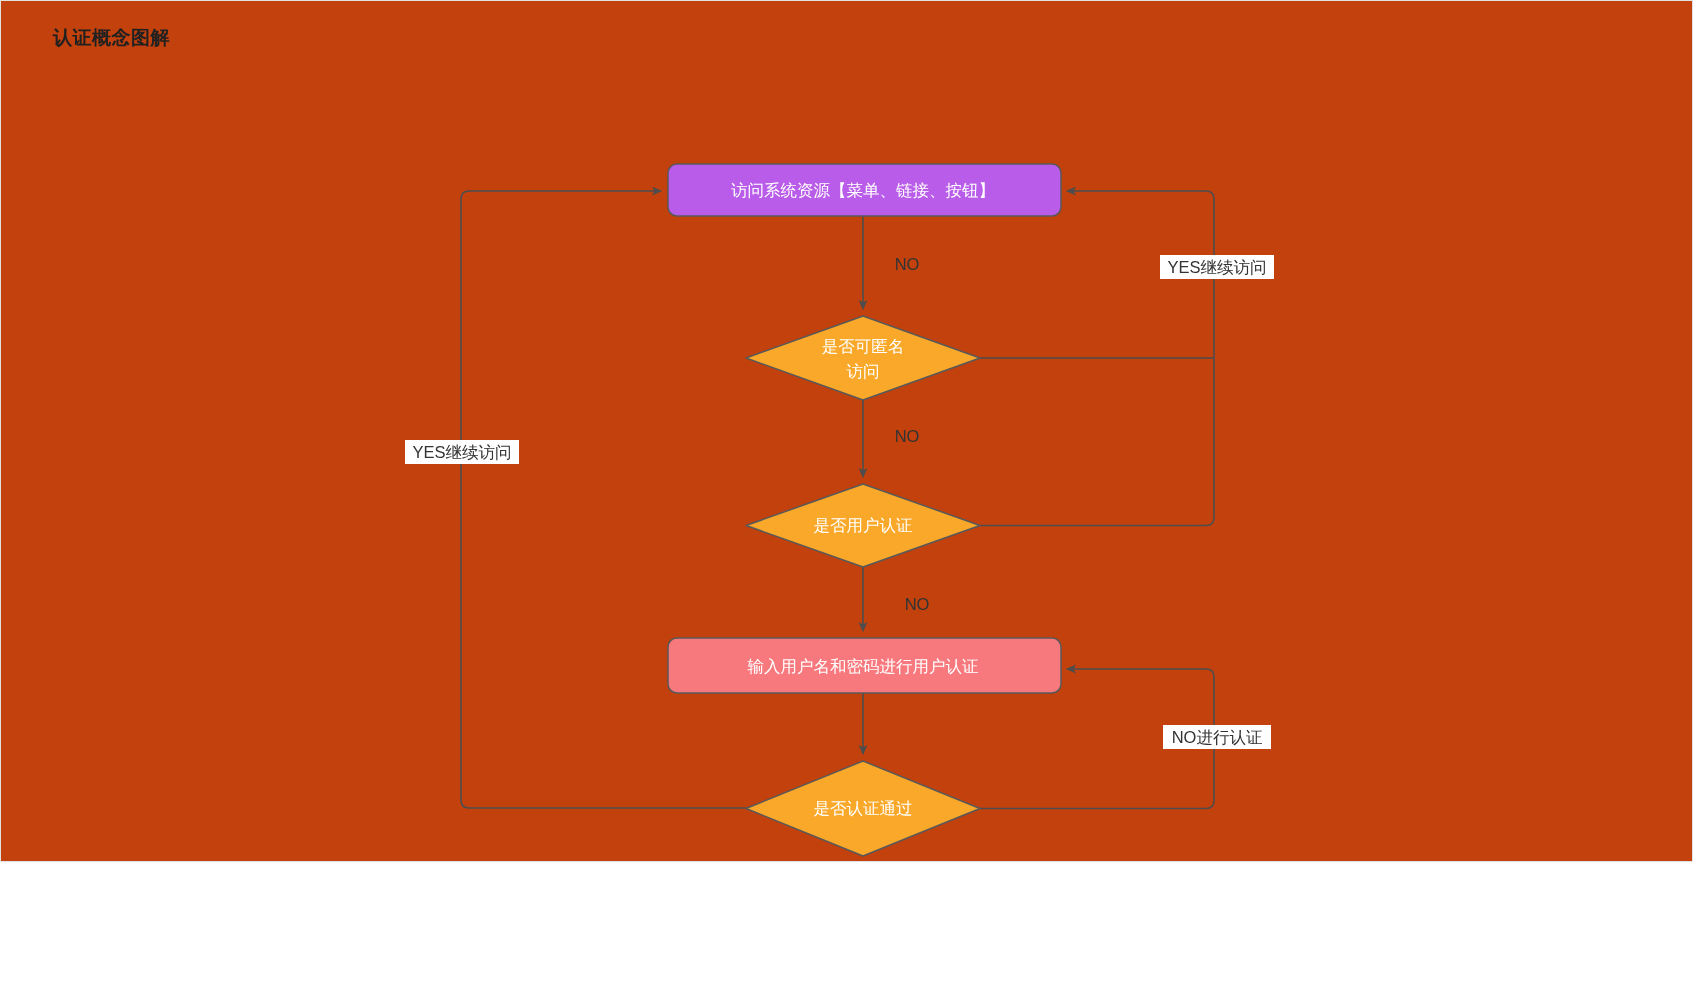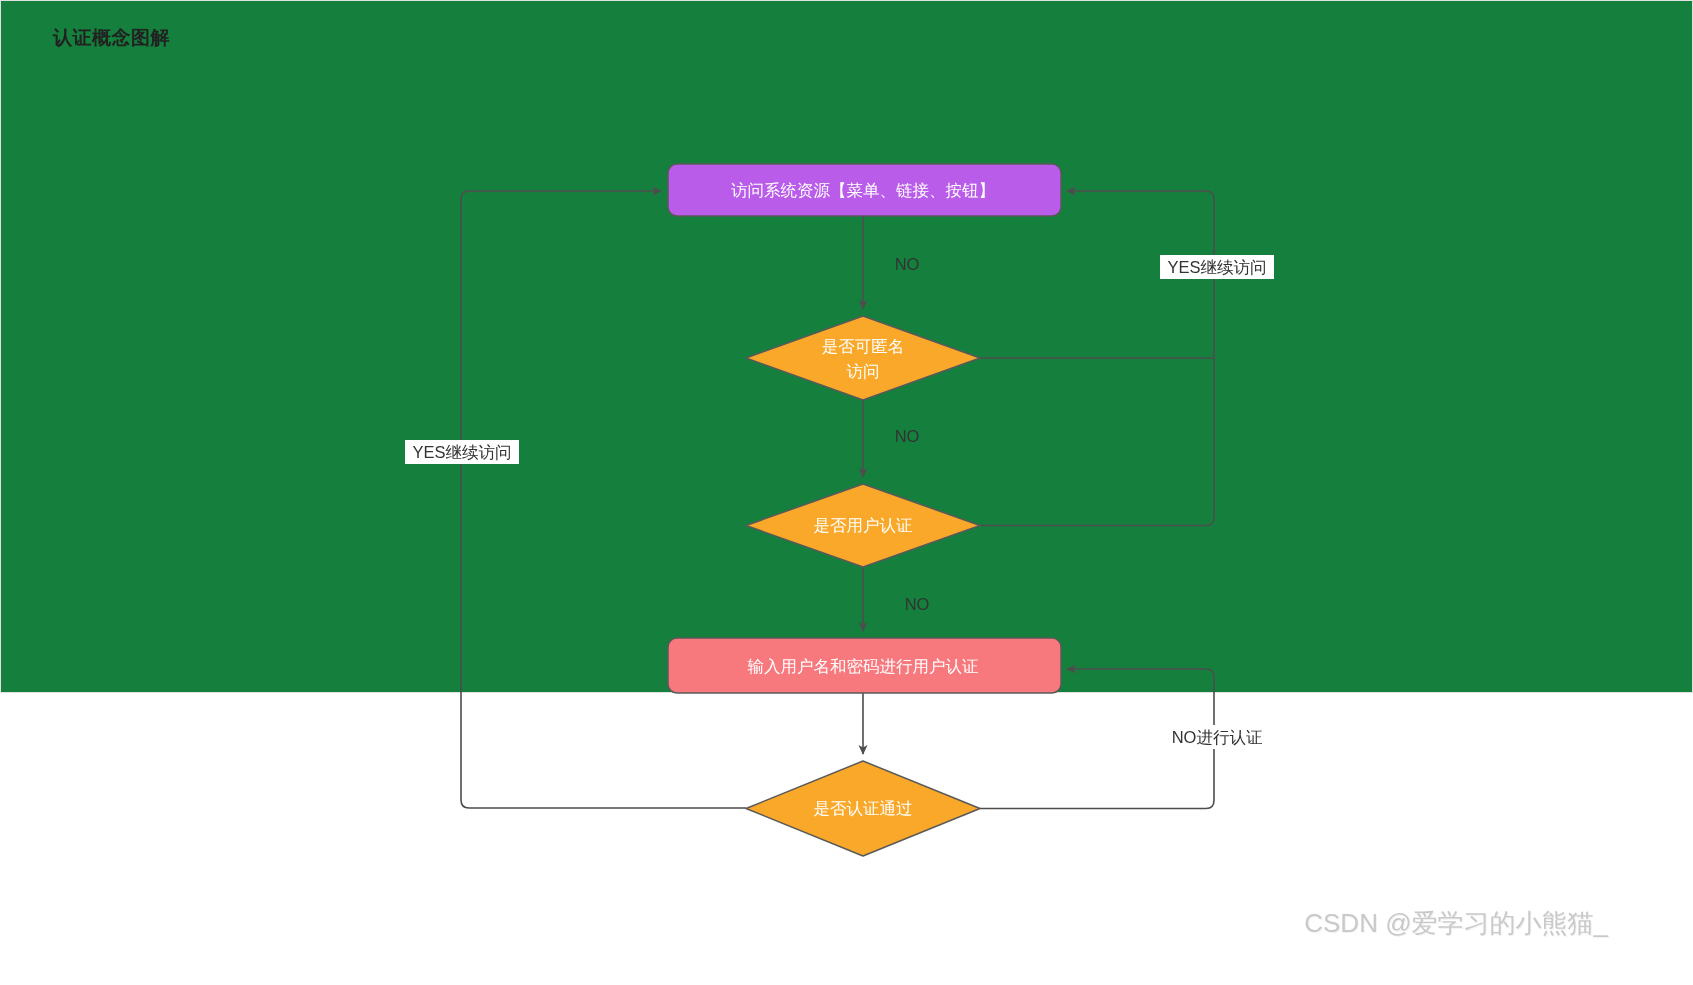--- a/index.html
+++ b/index.html
@@ -4,22 +4,22 @@
 <style>
   * { margin:0; padding:0; box-sizing:border-box; }
   html,body { background:#fff; }
   body {
     width:1693px; height:985px;
     font-family:"Liberation Sans","DejaVu Sans",sans-serif;
     position:relative; overflow:hidden;
   }
   .page {
     position:absolute; inset:0;
-    width:1693px; height:693px;
-    background:#15803d;
+    width:1693px; height:862px;
+    background:#c2410c;
     border:1px solid #e1e1e1;
   }
   .page-title {
     position:absolute; left:52px; top:24px;
     font-size:19px; font-weight:600; color:#212121;
     letter-spacing:0.5px;
   }
   svg.flowchart { position:absolute; left:0; top:0; }
   .shape { stroke:#595959; stroke-width:1.5; }
   .edge  { fill:none; stroke:#4d4d4d; stroke-width:1.6; }
@@ -91,15 +91,14 @@
       <text class="edge-label" x="461" y="457">YES继续访问</text>
 
       <rect class="label-bg" x="1159" y="254" width="114" height="24"></rect>
       <text class="edge-label" x="1216" y="272">YES继续访问</text>
 
       <rect class="label-bg" x="1162" y="724" width="108" height="24"></rect>
       <text class="edge-label" x="1216" y="742">NO进行认证</text>
     </g>
   </svg>
 
-  <div class="watermark">CSDN @爱学习的小熊猫_</div>
 
 </div>
 
 </body></html>

